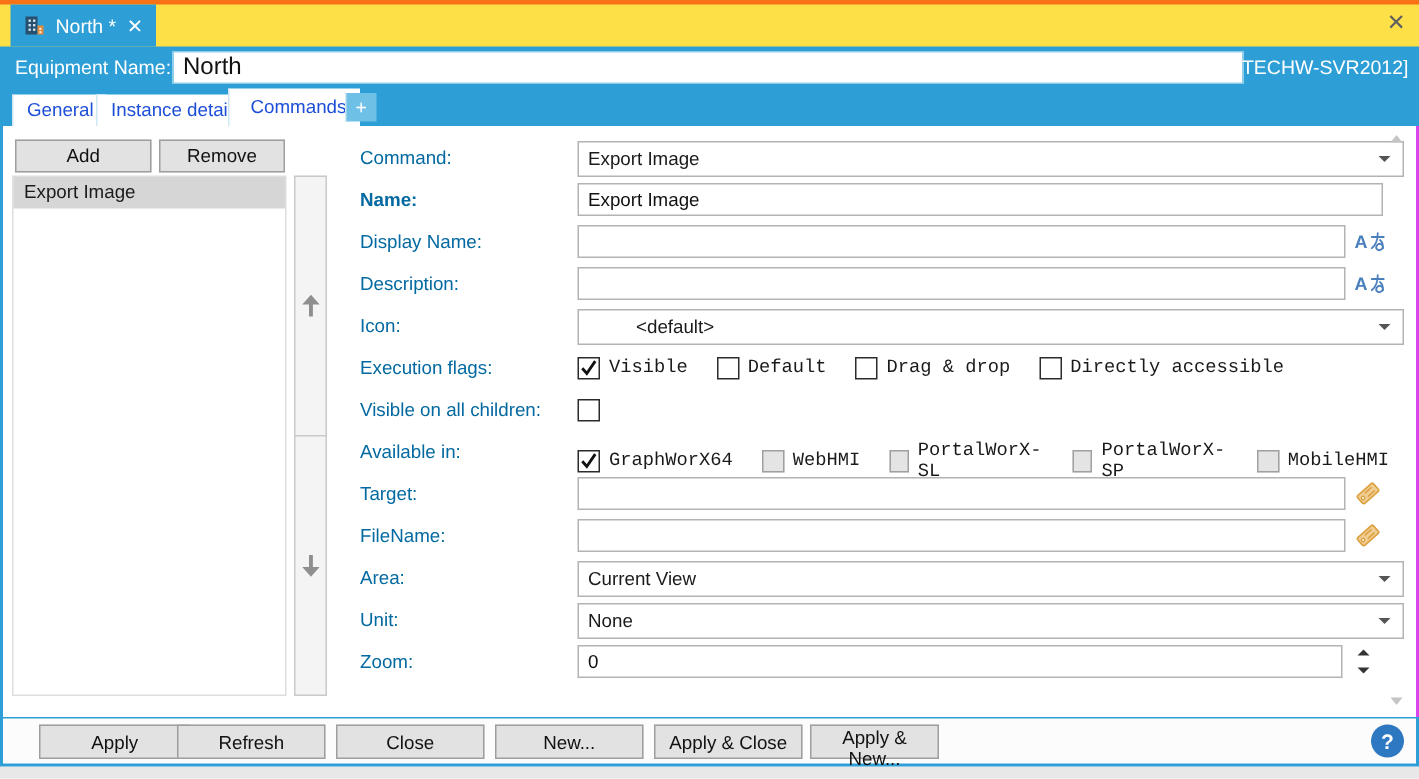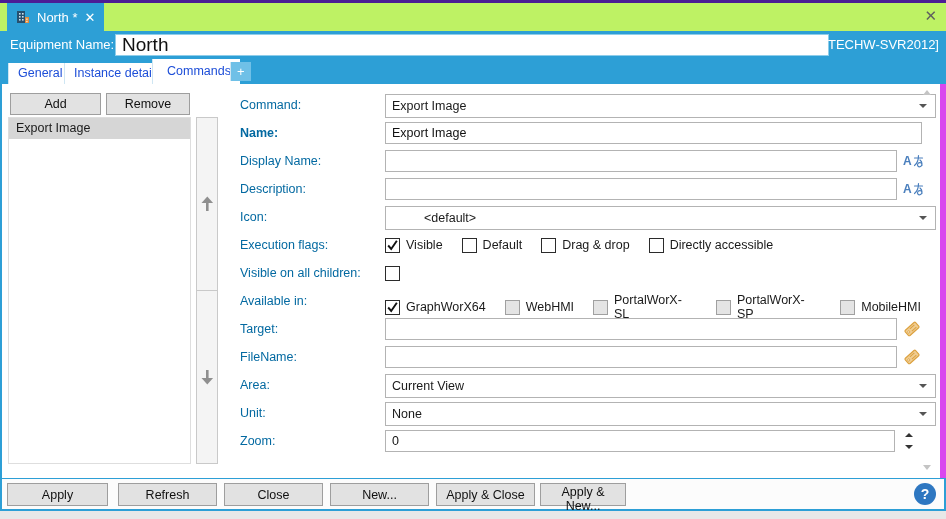--- a/index.html
+++ b/index.html
@@ -1,39 +1,39 @@
 <!DOCTYPE html>
 <html><head>
 <meta charset="utf-8">
 <style>
   html,body{margin:0;padding:0;}
   body{font-family:"Liberation Sans","DejaVu Sans",sans-serif;background:#e8e8e8;}
   .page{position:relative;width:946px;height:519px;background:#e8e8e8;overflow:hidden;font-size:12.5px;color:#1a1a1a;}
 
   
-  .doc-strip{position:absolute;top:0;left:0;right:0;height:31px;background:#bef264;border-top:3px solid #4c1d95;}
+  .doc-strip{position:absolute;top:0;left:0;right:0;height:31px;background:#fde047;border-top:3px solid #f97316;}
   .doc-tab{position:absolute;left:7px;top:0;height:28px;background:#2d9fd6;color:#fff;display:flex;align-items:center;gap:7px;padding:0 9px;cursor:default;}
   .doc-tab .title{font-size:13px;}
   .doc-tab .tab-close{font-size:13px;font-weight:bold;color:#fff;line-height:1;cursor:pointer;}
   .win-close{position:absolute;right:9px;top:5px;font-size:15px;color:#5f5f5f;cursor:pointer;line-height:1;}
 
   
   .equip-bar{position:absolute;top:31px;left:0;right:0;height:27px;background:#2d9fd6;}
   .equip-bar .lbl{position:absolute;left:10px;top:0;height:27px;line-height:27px;color:#fff;font-size:13px;}
-  .equip-input{position:absolute;left:115px;top:3px;width:700px;height:18px;border:1px solid #8ecdea;background:#fff;font-family:inherit;font-size:19px;padding:1px 6px;color:#111;}
+  .equip-input{position:absolute;left:115px;top:3px;width:700px;height:18px;border:1px solid #8ecdea;background:#fff;font-family:inherit;font-size:16px;padding:1px 6px;color:#111;}
   .server{position:absolute;right:7px;top:0;height:27px;line-height:27px;color:#fff;font-size:13px;}
 
   
   .nav-row{position:absolute;top:58px;left:0;right:0;height:26px;background:#2d9fd6;}
   .nav-tab{position:absolute;bottom:0;background:#fff;color:#1d4ed8;text-align:center;line-height:21px;height:21px;padding:0 9px;cursor:pointer;border-left:1px solid #cfe6f3;}
   .nav-tab.active{height:25px;line-height:25px;font-size:12.5px;}
   .nav-tab.plus{height:19px;line-height:19px;background:#6fc0e7;color:#fff;padding:0 6px;font-size:13px;bottom:3px;}
 
   
-  .content{position:absolute;top:84px;left:0;right:0;height:394px;background:#fff;border-left:2px solid #2d9fd6;border-right:6px solid #d946ef;box-sizing:border-box;}
+  .content{position:absolute;top:84px;left:0;right:0;height:394px;background:#fff;border-left:2px solid #2d9fd6;border-right:2px solid #d946ef;box-sizing:border-box;}
 
   .btn{background:#e2e2e2;border:1px solid #9e9e9e;font-family:inherit;font-size:12.5px;color:#111;cursor:pointer;}
   .add-btn{position:absolute;left:8px;top:9px;width:91px;height:22px;}
   .remove-btn{position:absolute;left:104px;top:9px;width:84px;height:22px;}
 
   .listbox{position:absolute;left:6px;top:33px;width:183px;height:347px;background:#fff;border:1px solid #dedede;box-sizing:border-box;}
   .list-item{height:21px;line-height:21px;padding-left:7px;cursor:pointer;}
   .list-item.selected{background:#d6d6d6;}
 
   .move-col{position:absolute;left:194px;top:33px;width:22px;height:347px;}
@@ -46,40 +46,40 @@
   .frm-label.bold{font-weight:bold;}
   .ctl{position:absolute;left:383px;height:22px;box-sizing:border-box;}
   .tbox{border:1px solid #b3b3b3;background:#fff;font-family:inherit;font-size:12.5px;padding:1px 6px;color:#111;}
   .dropdown{border:1px solid #b3b3b3;background:#fff;display:flex;align-items:center;padding:0 6px;cursor:pointer;position:absolute;}
   .dropdown .dd-arrow{position:absolute;right:8px;top:9px;width:0;height:0;border-left:4px solid transparent;border-right:4px solid transparent;border-top:4px solid #555;}
   .w-full{width:537px;}
   .w-icon{width:512px;}
   .lang-ic{position:absolute;width:22px;height:16px;cursor:pointer;}
   .tag-ic{position:absolute;width:18px;height:18px;cursor:pointer;}
 
-  .cbrow{position:absolute;left:383px;height:22px;display:flex;align-items:center;}
+  .cbrow{position:absolute;left:383px;height:22px;display:flex;align-items:center;font-family:Liberation Mono, monospace;}
   .cb{display:flex;align-items:center;margin-right:19px;cursor:pointer;}
   .cb .box{width:15px;height:15px;border:1px solid #2b2b2b;background:#fff;box-sizing:border-box;display:flex;align-items:center;justify-content:center;}
   .cb .tick{display:none;}
   .cb.checked .tick{display:block;}
   .cb.disabled .box{background:#e4e4e4;border-color:#a0a0a0;cursor:default;}
   .cb .cb-label{margin-left:6px;}
 
   .spinner{position:absolute;left:901px;width:12px;height:22px;cursor:pointer;}
   .spin-up{position:absolute;left:2px;top:3px;width:0;height:0;border-left:4px solid transparent;border-right:4px solid transparent;border-bottom:4px solid #333;}
   .spin-down{position:absolute;left:2px;bottom:3px;width:0;height:0;border-left:4px solid transparent;border-right:4px solid transparent;border-top:4px solid #333;}
 
   .vscroll{position:absolute;right:7px;top:4px;width:12px;height:384px;}
   .vs-up{position:absolute;top:2px;left:2px;width:0;height:0;border-left:4px solid transparent;border-right:4px solid transparent;border-bottom:5px solid #c4c4c4;cursor:pointer;}
   .vs-down{position:absolute;bottom:2px;left:2px;width:0;height:0;border-left:4px solid transparent;border-right:4px solid transparent;border-top:5px solid #c4c4c4;cursor:pointer;}
 
   
   .footer{position:absolute;top:478px;left:0;right:0;height:33px;background:#fcfcfc;border:2px solid #2d9fd6;border-top:1px solid #2d9fd6;box-sizing:border-box;}
   .footer .btn{position:absolute;top:4px;height:23px;}
-  .f-apply{left:5px;width:101px;}
+  .f-apply{left:24px;width:101px;}
   .f-refresh{left:116px;width:99px;}
   .f-close{left:222px;width:99px;}
   .f-new{left:328px;width:99px;}
   .f-applyclose{left:434px;width:99px;}
   .f-applynew{left:538px;width:86px;}
   .help-btn{position:absolute;right:8px;top:4px;width:22px;height:22px;border-radius:50%;background:#2e77c1;color:#fff;font-weight:bold;font-size:14px;text-align:center;line-height:22px;cursor:pointer;}
 </style>
 </head>
 <body>
 

